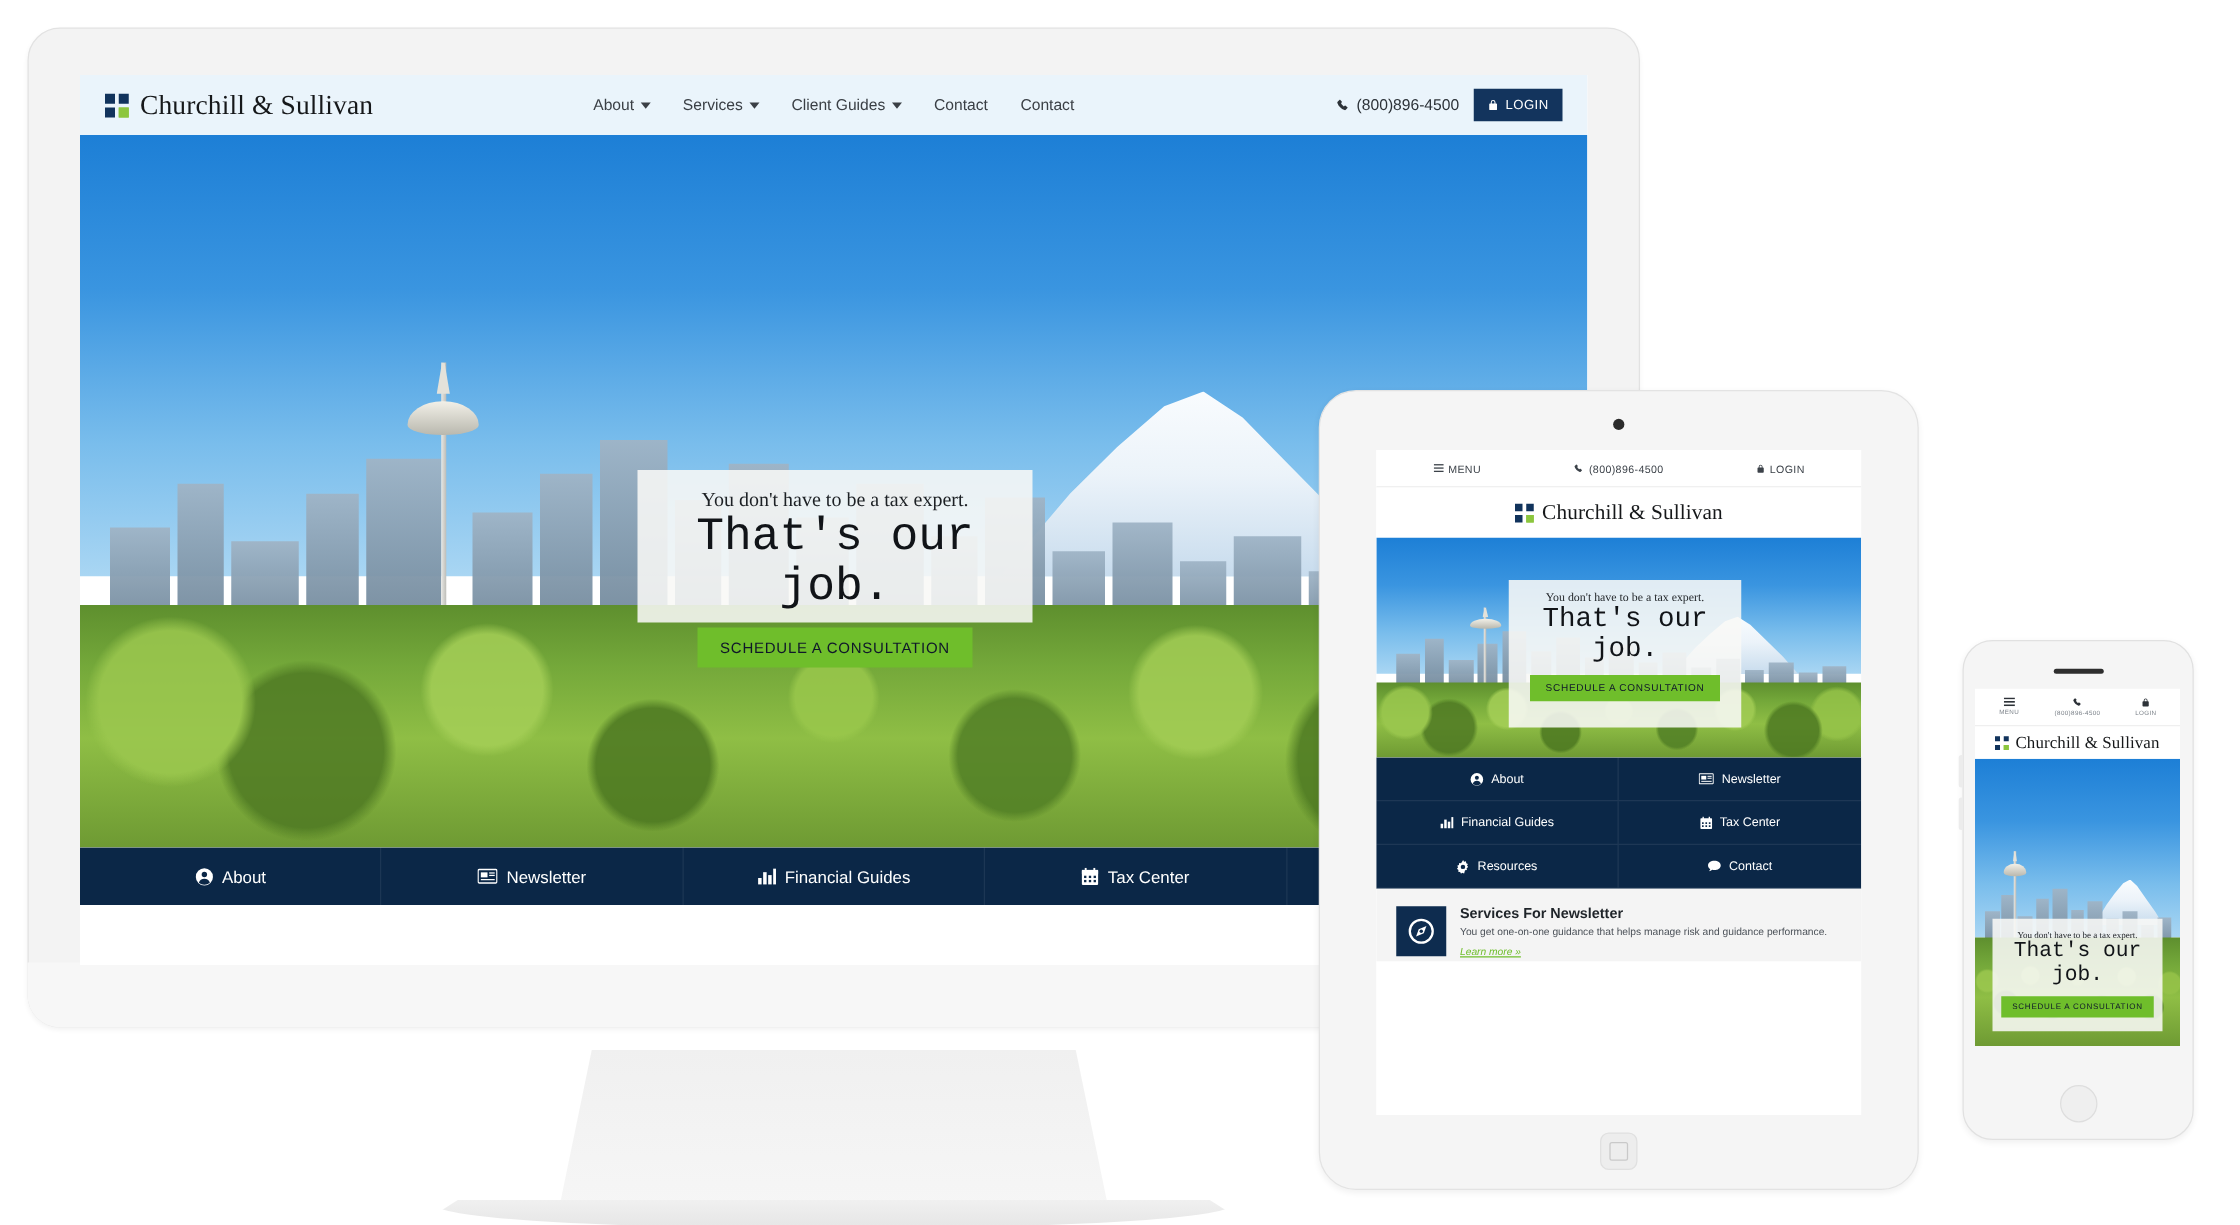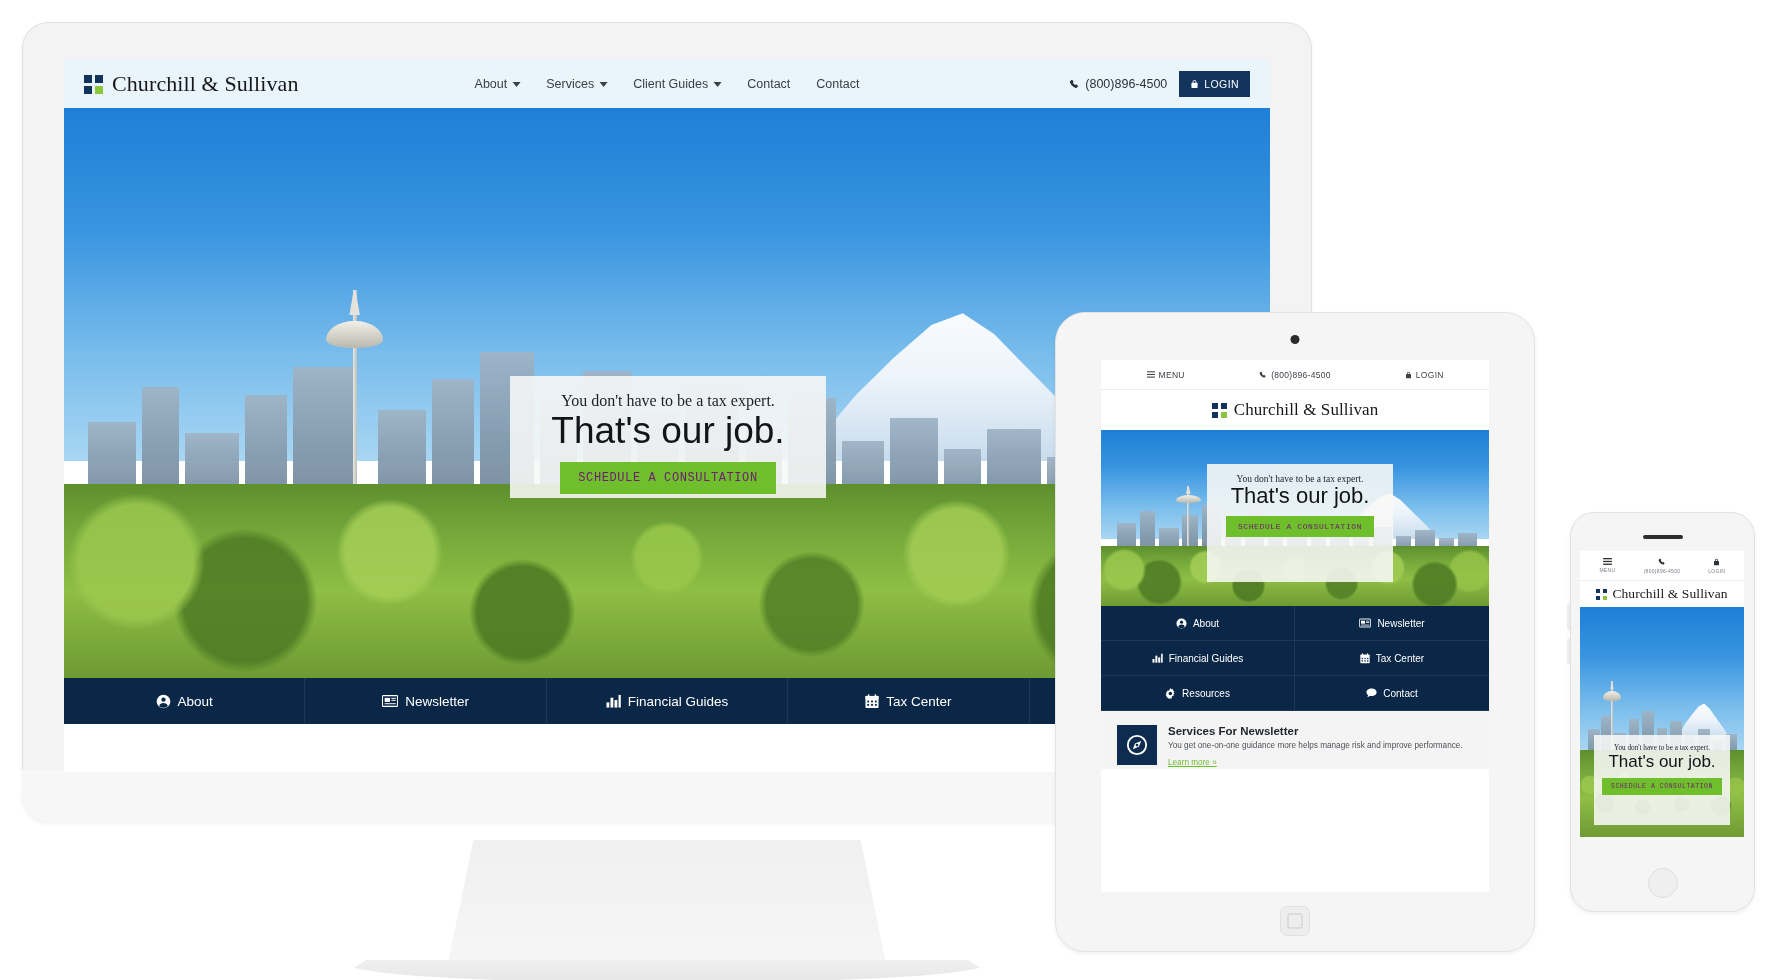--- a/index.html
+++ b/index.html
@@ -95,23 +95,23 @@
       radial-gradient(circle at 50% 38%, #9ac84c 0 5%, transparent 6%),
       radial-gradient(circle at 62% 62%, #527f26 0 6%, transparent 7%),
       radial-gradient(circle at 74% 36%, #a3cd55 0 5%, transparent 6%),
       radial-gradient(circle at 86% 64%, #4e7a23 0 6%, transparent 7%),
       radial-gradient(circle at 95% 42%, #96c349 0 5%, transparent 6%);
     opacity:.85; }
 
   .hero-card { position:absolute; background:rgba(248,248,246,0.88);
     text-align:center; }
   .hero-sub { font-family:"Liberation Serif", serif; color:#1d2125;text-align:center; }
-  .hero-title { font-family:Liberation Sans, sans-serif; color:#111418; }
-  .cta { display:inline-block; background:#6fbe2b; color:#701a75; letter-spacing:.6px;
-    white-space:nowrap;font-family:Liberation Mono, monospace; }
+  .hero-title { font-family:Liberation Mono, monospace; color:#111418; }
+  .cta { display:inline-block; background:#6fbe2b; color:#0f172a; letter-spacing:.6px;
+    white-space:nowrap; }
 
   
   .iconnav { display:flex; background:#0b2747; }
   .iconnav .cell { flex:1; display:flex; align-items:center; justify-content:center;
     gap:7px; color:#ffffff; font-size:13.5px; border-right:1px solid rgba(255,255,255,0.07); }
   .iconnav .cell:last-child { border-right:none; }
   .ico { display:inline-flex; align-items:center; }
   .ico svg { display:block; }
 
   
@@ -143,21 +143,21 @@
   .tab-iconnav .cell { height:35px; display:flex; align-items:center; justify-content:center;
     gap:6px; color:#fff; font-size:10px;
     border-right:1px solid rgba(255,255,255,0.08); border-bottom:1px solid rgba(255,255,255,0.08); }
   .tab-iconnav .cell:nth-child(2n) { border-right:none; }
 
   .svc { display:flex; gap:11px; padding:14px 16px 0 16px; background:#f4f4f4; }
   .svc-icon { width:40px; height:40px; flex:none; background:#0e2c4f;
     display:flex; align-items:center; justify-content:center; }
   .svc-title { font-size:11.5px; color:#1f2429; font-weight:bold; margin-bottom:3px; }
   .svc-desc { font-size:8.2px; color:#4b5158; line-height:1.35; }
-  .svc-link { font-size:8.2px; color:#6fbe2b; text-decoration:underline; display:inline-block; margin-top:3px; }
+  .svc-link { font-size:8.2px; color:#6fbe2b; text-decoration:underline; display:inline-block; margin-top:3px;font-style:italic; }
 
   
   .phone { position:absolute; left:1570px; top:512px; width:185px; height:400px; }
   .phone-body { position:absolute; inset:0; background:#f5f5f5; border:1px solid #e1e1e1;
     border-radius:24px; box-shadow:0 2px 5px rgba(0,0,0,0.06); }
   .phone-speaker { position:absolute; left:50%; top:23px; transform:translateX(-50%);
     width:40px; height:4px; border-radius:2px; background:#2e2e2e; }
   .phone-screen { position:absolute; left:10px; top:39px; width:164px; height:286px;
     background:#fff; overflow:hidden; }
   .phone-home { position:absolute; left:50%; bottom:14px; transform:translateX(-50%);
@@ -505,21 +505,21 @@
       <div class="svc">
         <div class="svc-icon">
           <svg width="22" height="22" viewBox="0 0 24 24">
               <circle cx="12" cy="12" r="10" fill="none" stroke="#fff" stroke-width="2"></circle>
               <path fill="#fff" d="M16.5 7.5 9.8 10.3 7.5 16.5l6.7-2.8z"></path>
               <circle cx="12" cy="12" r="1.5" fill="#0e2c4f"></circle>
             </svg>
         </div>
         <div>
           <div class="svc-title">Services For Newsletter</div>
-          <div class="svc-desc">You get one-on-one guidance more helps manage risk and improve performance.</div>
+          <div class="svc-desc">You get one-on-one guidance that helps manage risk and guidance performance.</div>
           <a class="svc-link" href="#">Learn more »</a>
         </div>
       </div>
     </div>
   </div>
 
   <div class="phone">
     <div class="phone-body"></div>
     <div class="phone-speaker"></div>
     <div class="phone-vol"></div>

